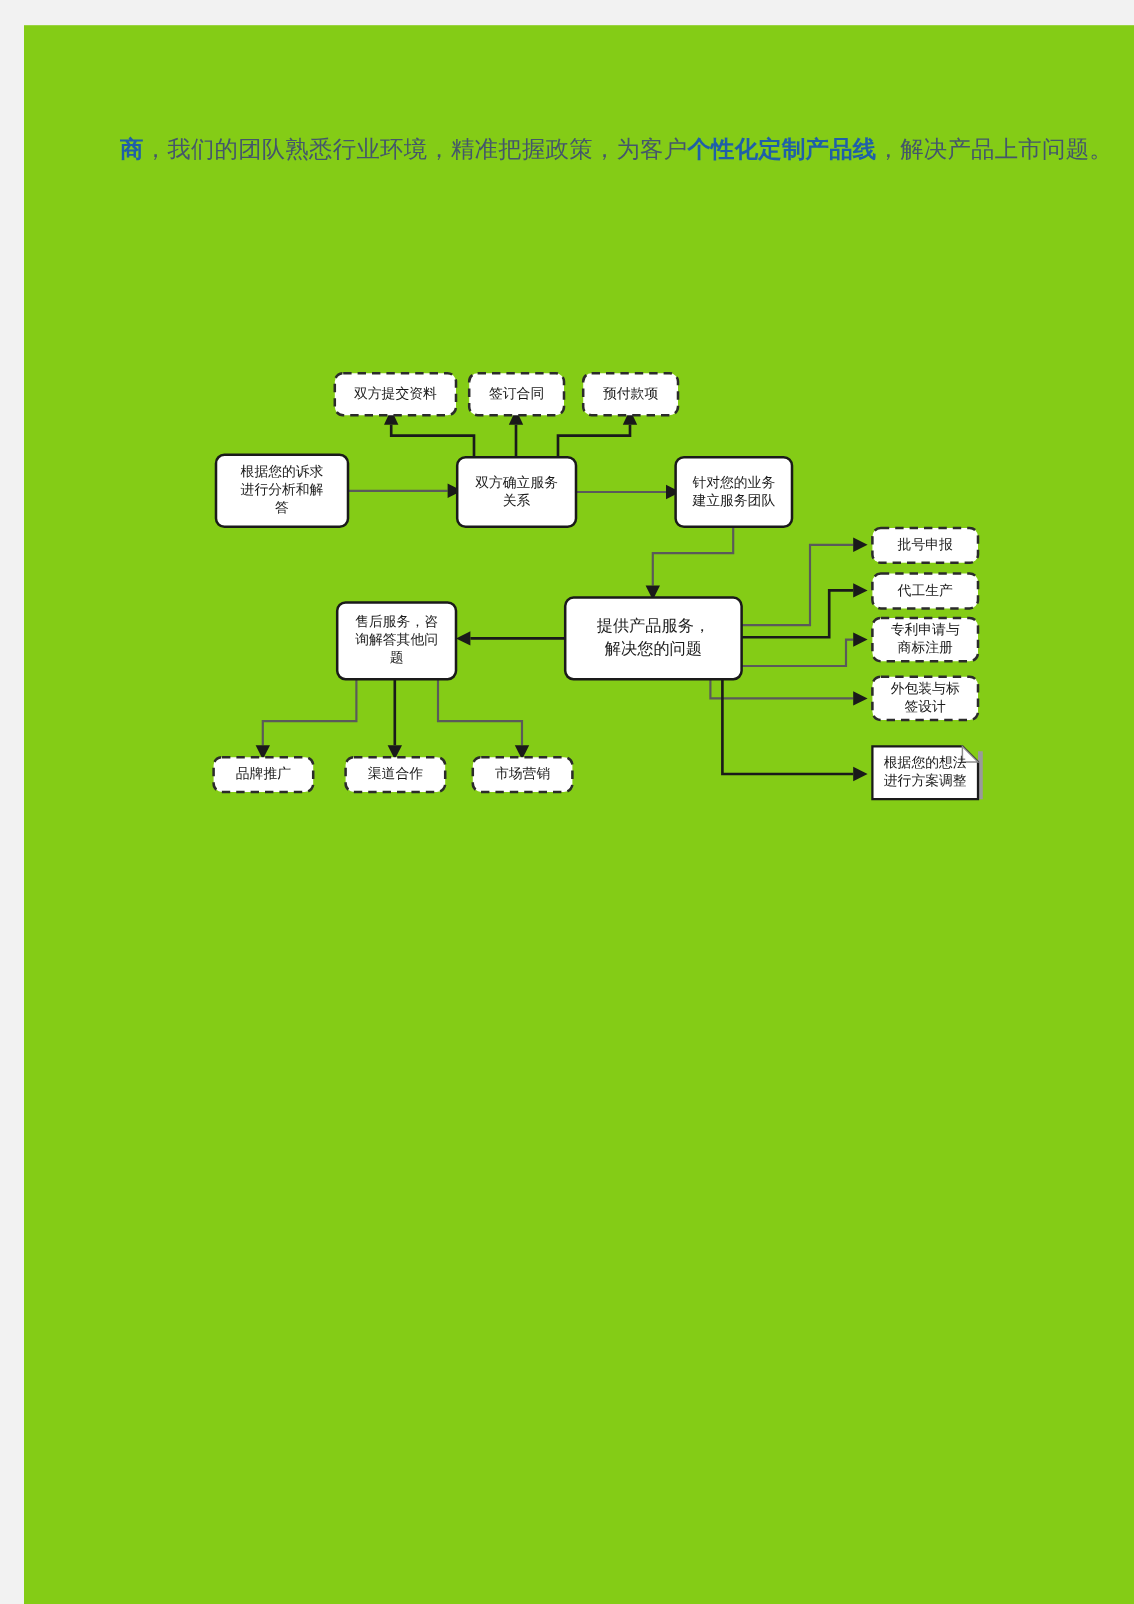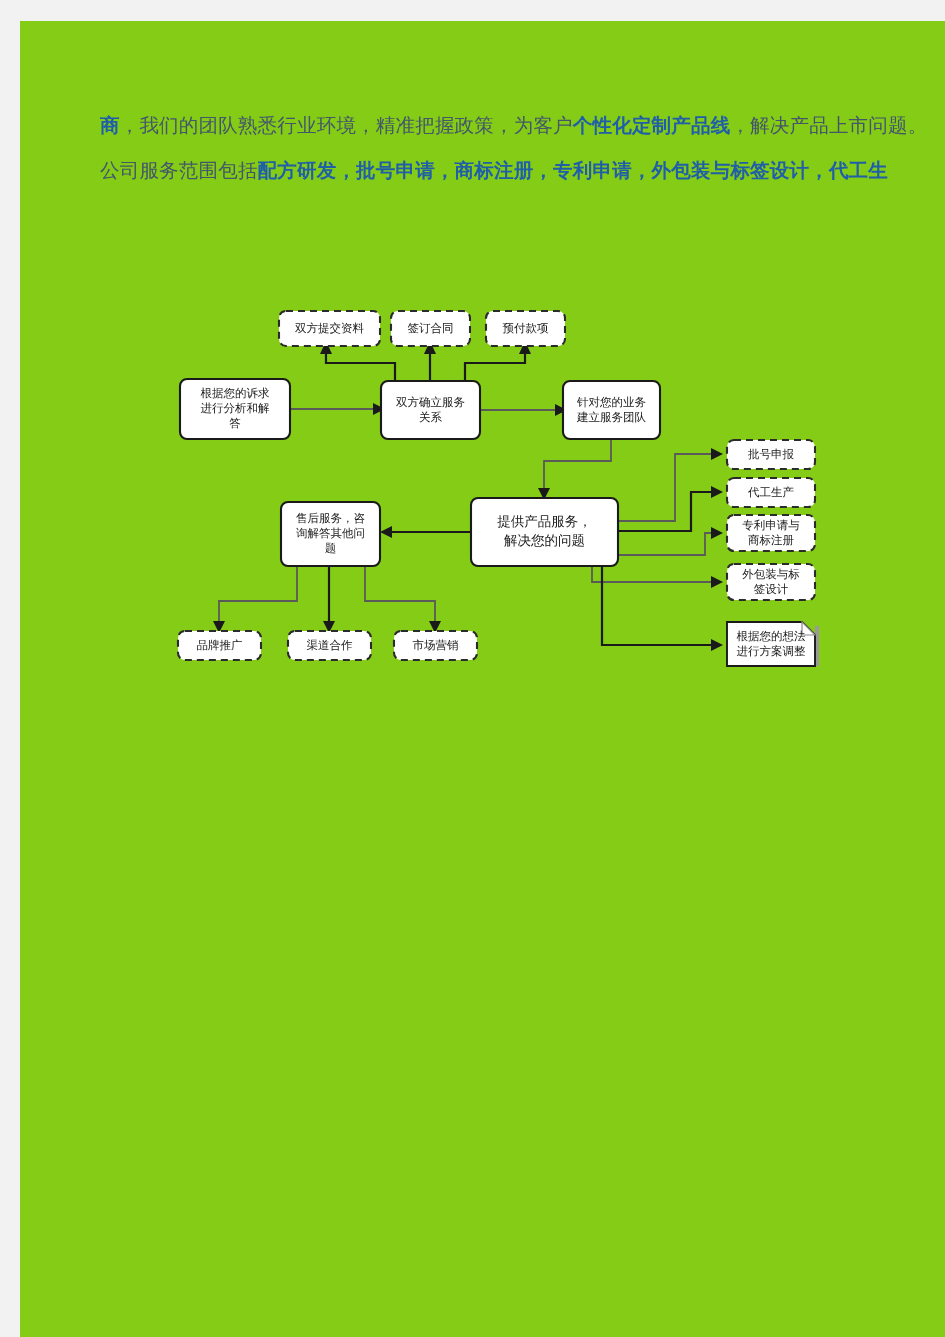--- a/index.html
+++ b/index.html
@@ -99,21 +99,20 @@
     stroke: none;
   }
 </style>
 </head>
 <body>
 
 <div id="page">
 
   <div id="prose">
       <p><span class="em">商</span><span class="pl">，我们的团队熟悉行业环境，精准把握政策，为客户</span><span class="em">个性化定制产品线</span><span class="pl">，解决产品上市问题。</span></p>
-      <p><span class="pl">公司服务范围包括</span><span class="em">配方研发，批号申请，商标注册，专利申请，外包装与标签设计，代工生</span></p>
     </div>
 
   <svg id="diagram" width="937" height="720" viewBox="0 0 937 720">
 
     <g>
 
       <g>
         <path class="conn" d="M270,388 L353,388"></path>
         <polygon class="ahead" points="353,382 365,388 353,394"></polygon>
       </g>

